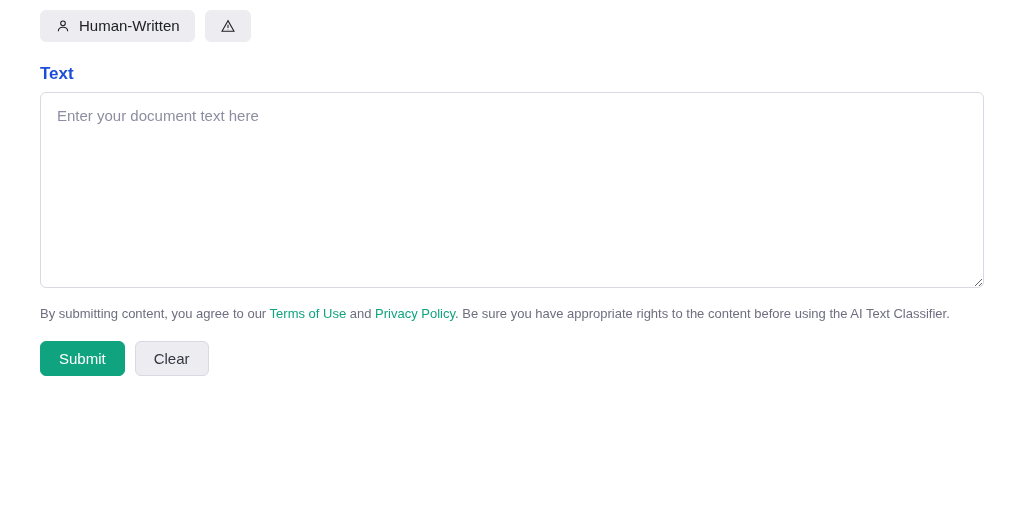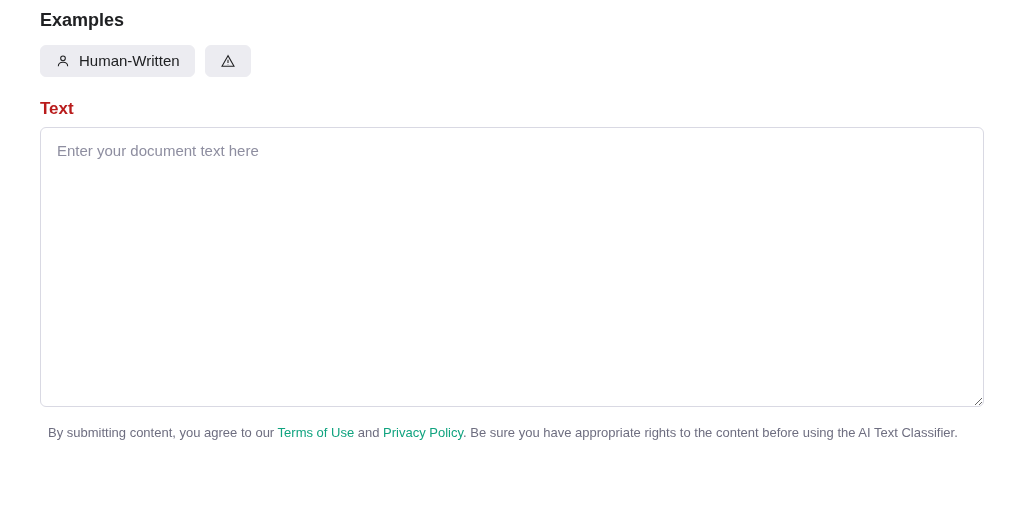--- a/index.html
+++ b/index.html
@@ -51,43 +51,42 @@
     width: 16px;
     height: 16px;
     stroke: #202123;
     fill: none;
     stroke-width: 1.6;
   }
   .label {
     font-size: 17px;
     font-weight: 700;
     margin: 0 0 8px 0;
-    color: #b91c1c;
+    color: #1d4ed8;
   }
   .textarea {
     width: 100%;
-    height: 280px;
+    height: 196px;
     resize: both;
     border: 1px solid #d9d9e3;
     border-radius: 6px;
     padding: 14px 16px;
     font-size: 15px;
     font-family: inherit;
     color: #202123;
     outline: none;
   }
   .textarea::placeholder {
     color: #8e8ea0;
   }
   .disclaimer {
     font-size: 13px;
     color: #6e6e80;
     margin-top: 10px;
     line-height: 1.8;
-    margin-left: 8px;
   }
   .disclaimer a {
     color: #10a37f;
     text-decoration: none;
   }
   .button-row {
     display: flex;
     gap: 10px;
     margin-top: 16px;
   }
@@ -107,21 +106,20 @@
     background: #ececf1;
     color: #353740;
     border: 1px solid #d9d9e3;
   }
 </style>
 </head>
 <body>
 
 <div class="page">
 
-  <h3 class="section-heading">Examples</h3>
 
   <div class="chip-row">
 
     <button class="chip">
       <span class="icon">
         <svg viewBox="0 0 24 24">
           <circle cx="12" cy="8" r="3.5"></circle>
           <path d="M5 20c0-3.8 3.1-6 7-6s7 2.2 7 6"></path>
         </svg>
       </span>
@@ -142,14 +140,18 @@
   </div>
 
   <div class="label">Text</div>
 
   <textarea class="textarea" placeholder="Enter your document text here" style=""></textarea>
 
   <div class="disclaimer">
     <span>By submitting content, you agree to our </span><a href="#">Terms of Use</a><span> and </span><a href="#">Privacy Policy</a><span>. Be sure you have appropriate rights to the content before using the AI Text Classifier.</span>
   </div>
 
+  <div class="button-row">
+    <button class="btn btn-primary">Submit</button>
+    <button class="btn btn-secondary">Clear</button>
+  </div>
 
 </div>
 
 </body></html>

